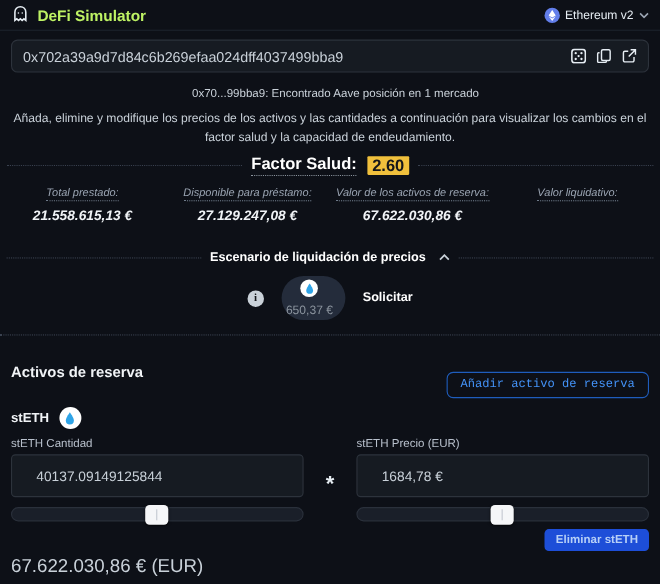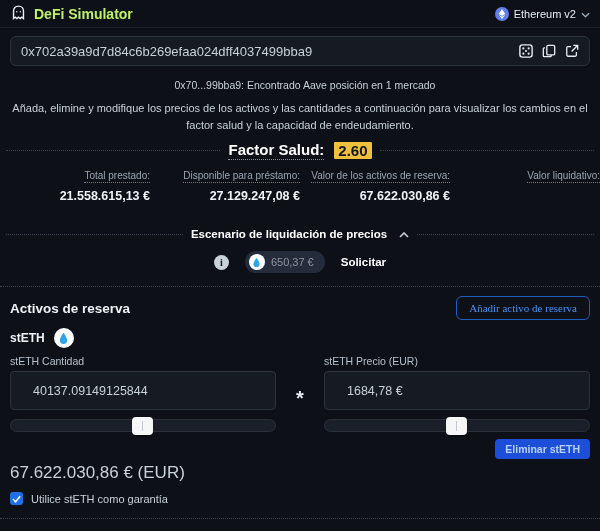--- a/index.html
+++ b/index.html
@@ -48,56 +48,57 @@
   .hf-label {
     color:#fff; font-weight:bold; font-size:15px;
     border-bottom:1px dotted #8b949e; padding-bottom:1px;
   }
   .hf-badge {
     background:#f0c03c; color:#14161a; font-weight:bold; font-size:15px;
     padding:0 4px; border-radius:1px; margin-left:2px;
   }
   
   .stats { display:flex; margin-top:9px; }
-  .stat { flex:1; text-align:right; }
+  .stat { flex:1; text-align:center;font-style:italic; }
   .stat-label {
     font-size:10px; color:#9aa4b2; display:inline-block;
     border-bottom:1px dotted #6e7a89; padding-bottom:1px;
   }
   .stat-value { margin-top:6px; font-size:12.5px; font-weight:bold; color:#f0f3f6; }
   
   .scenario-row { display:flex; align-items:center; margin-top:25px; padding:0 6px; gap:8px; cursor:pointer; }
   .scenario-title { color:#fff; font-weight:bold; font-size:11.5px; }
   .chev { display:inline-block; margin-left:4px; }
   .pill-row { display:flex; align-items:center; justify-content:center; gap:16px; margin-top:11px; }
   .info-icon {
     width:15px; height:15px; border-radius:50%; background:#c9d1d9;
     color:#14161a; font-weight:bold; font-size:10px;
     display:flex; align-items:center; justify-content:center; cursor:pointer;
     font-family:"Liberation Serif", serif;
   }
   .price-pill {
     display:flex; align-items:center; gap:6px;
-    background:#242c3b; border-radius:999px; padding:3px 11px 3px 4px;
+    background:#242c3b; border-radius:999px; padding:3px 11px 3px 4px;flex-direction:column;
   }
   .price-pill-text { color:#8b949e; font-size:11px; }
   .token-circle {
     width:16px; height:16px; border-radius:50%; background:#fff;
     display:flex; align-items:center; justify-content:center;
   }
   .apply-btn { color:#fff; font-weight:bold; font-size:11.5px; cursor:pointer; }
   .full-dotline { border-top:1px dotted #3a4250; margin:13px 0 0 0; }
   
   .section { padding:0 10px; }
   .section-head { display:flex; align-items:center; justify-content:space-between; margin-top:9px; }
   .section-title { color:#f0f3f6; font-weight:bold; font-size:13.5px; }
   .outline-btn {
     background:transparent; border:1px solid #1f5dbd; color:#4493f8;
     font-size:11px; padding:5px 12px; border-radius:6px; cursor:pointer;
-    font-family:Liberation Serif, serif;
+    font-family:Liberation Mono, monospace;
+    margin-top:24px;
   }
   .asset-row { display:flex; align-items:center; gap:9px; margin-top:8px; }
   .asset-symbol { color:#f0f3f6; font-weight:bold; font-size:12px; }
   .asset-circle {
     width:20px; height:20px; border-radius:50%; background:#fff;
     display:flex; align-items:center; justify-content:center;
   }
   
   .controls-row { display:flex; align-items:flex-start; margin-top:7px; }
   .ctrl-col { flex:1; }

